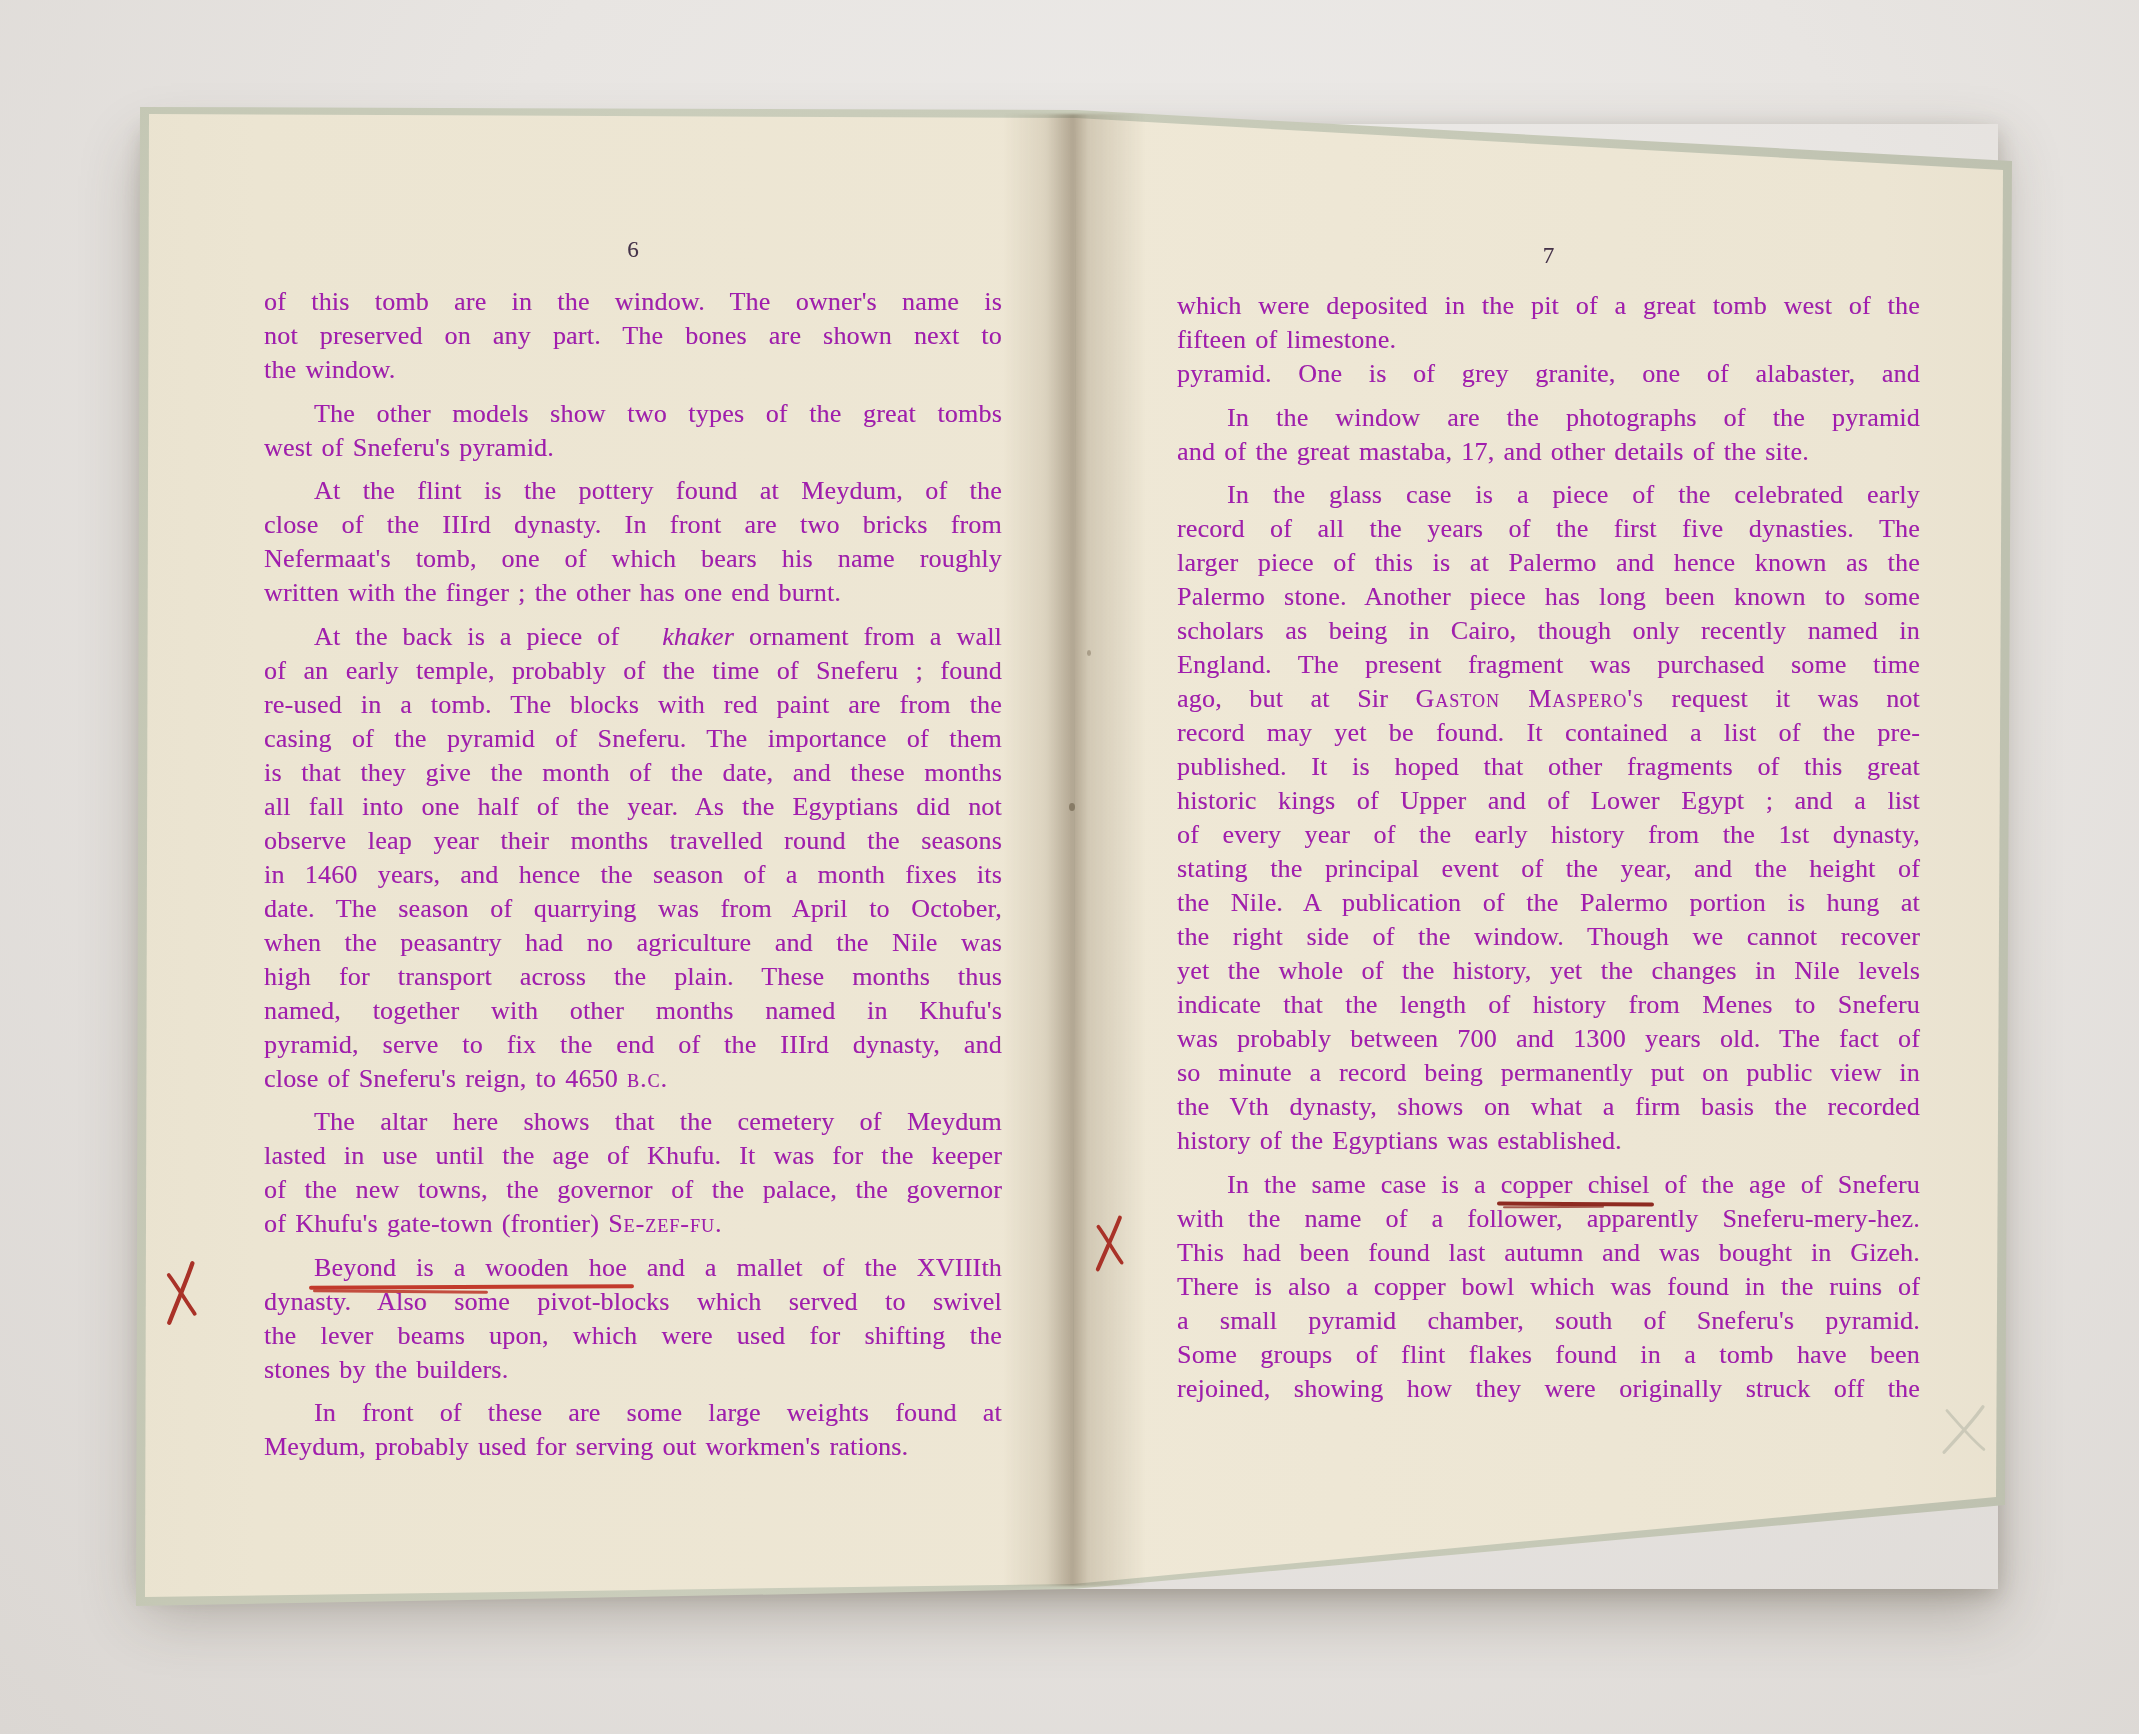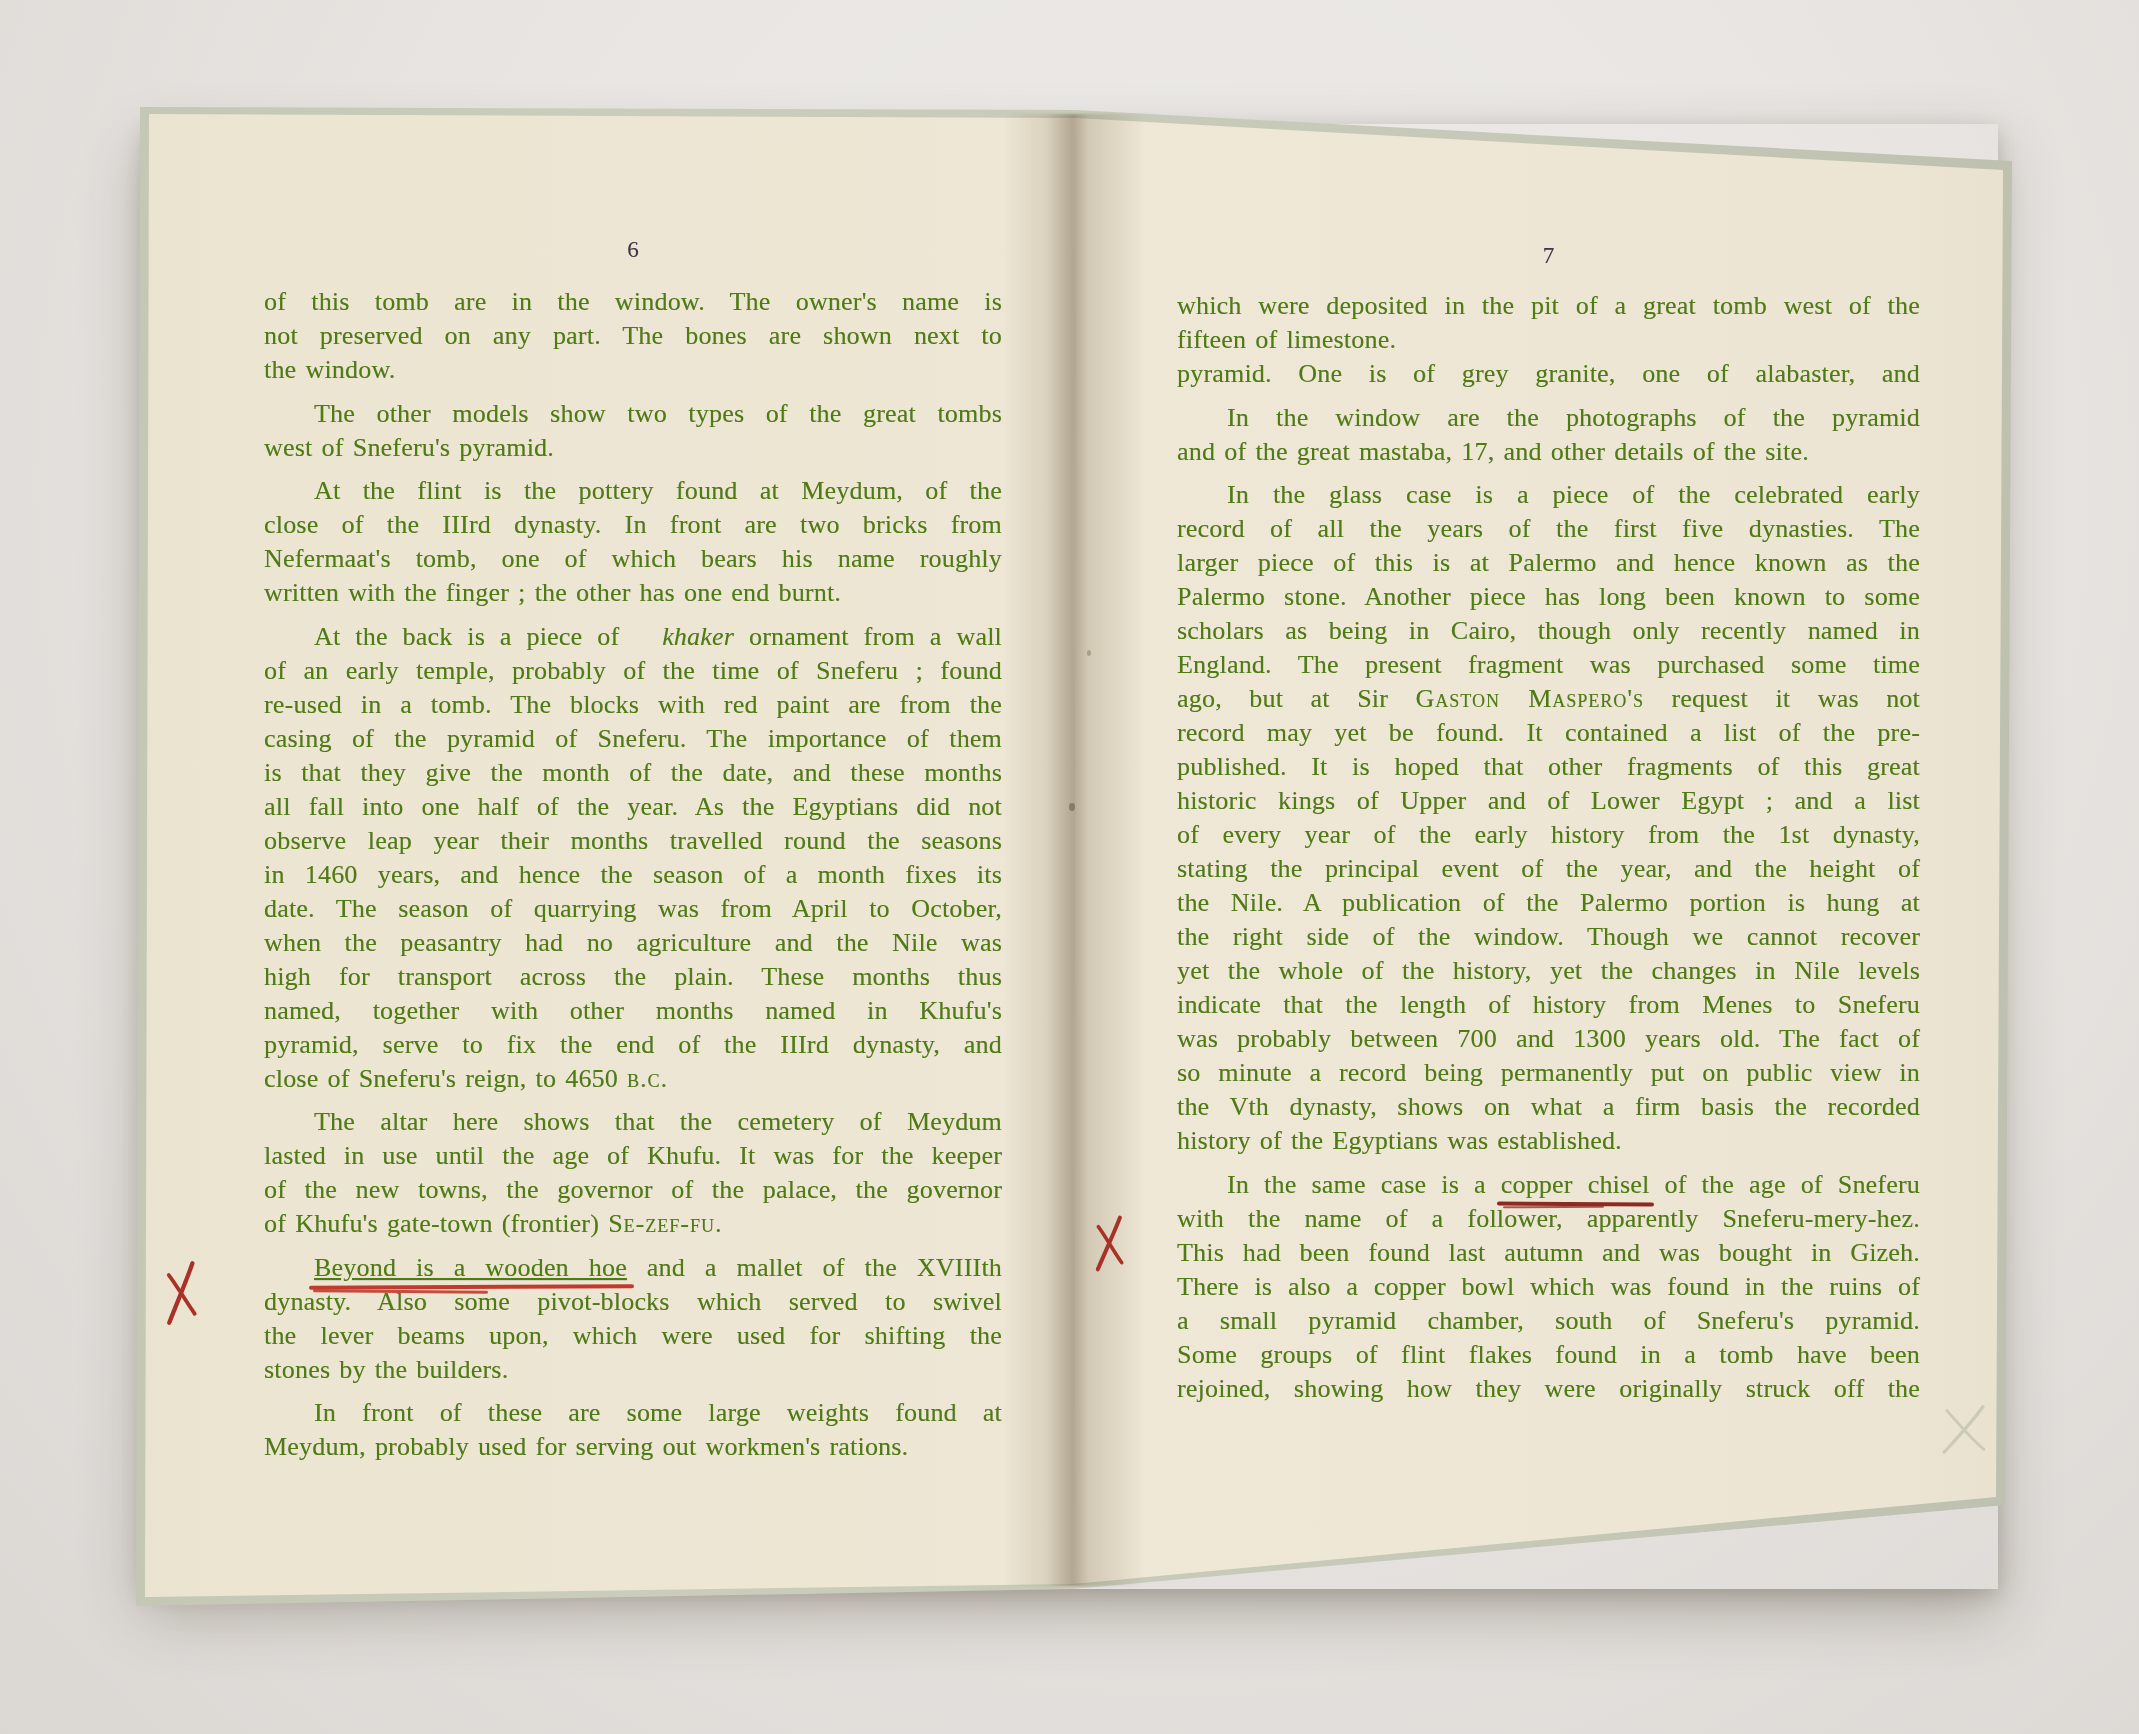--- a/index.html
+++ b/index.html
@@ -28,40 +28,40 @@
     clip-path:polygon(1076px 118px,2003px 170px,1996px 1497px,1073px 1584px);
     background:linear-gradient(90deg,#d2c6ab 0%,#e0d7c0 4%,#eae2cf 12%,#efe8d6 50%,#ece5d3 88%,#e6decb 100%);
   }
   .gutter-shade{
     position:absolute;left:1003px;top:114px;width:143px;height:1472px;
     background:linear-gradient(90deg,rgba(110,90,60,0) 0%,rgba(110,90,60,.14) 30%,rgba(88,70,46,.40) 49%,rgba(99,80,52,.20) 60%,rgba(110,90,60,0) 100%);
     filter:blur(1px);
     pointer-events:none;
   }
   .text-col{
-    position:absolute;color:#4d7c0f;font-size:26px;line-height:34px;
+    position:absolute;color:#a21caf;font-size:26px;line-height:34px;
     letter-spacing:0.2px;word-spacing:2.4px;
     text-shadow:0.3px 0.4px 0.4px rgba(62,40,72,.30);
   }
   .text-left{left:264px;top:285px;width:738px;}
   .text-right{left:1177px;top:289px;width:743px;}
   .pagenum{
     position:absolute;color:#45334a;font-size:23px;text-align:center;
     text-shadow:0.3px 0.4px 0.4px rgba(62,40,72,.30);
   }
   .pagenum-left{left:264px;top:237px;width:738px;}
   .pagenum-right{left:1177px;top:243px;width:743px;}
   .para + .para{margin-top:9.5px;}
   .line{text-align:justify;text-align-last:justify;white-space:normal;}
   .line.endline{text-align-last:left;}
   .line.ind{text-indent:50px;}
   .i{font-style:italic;margin-left:28px;}
   .b{font-weight:bold;}
   .sc{font-variant:small-caps;letter-spacing:1px;}
-  .redline{position:relative;text-decoration:underline;}
+  .redline{position:relative;}
   .redline::before{
     content:"";position:absolute;left:-4.8px;right:-7.6px;bottom:-7.6px;height:3.8px;
     background:#c23a2c;border-radius:2.9px;transform:rotate(-.3deg);
   }
   .redline::after{
     content:"";position:absolute;left:-1px;width:56%;bottom:-11.4px;height:3.3px;
     background:#bd382a;border-radius:2.9px;transform:rotate(.55deg);opacity:.88;
   }
   .redline2{position:relative;}
   .redline2::before{

